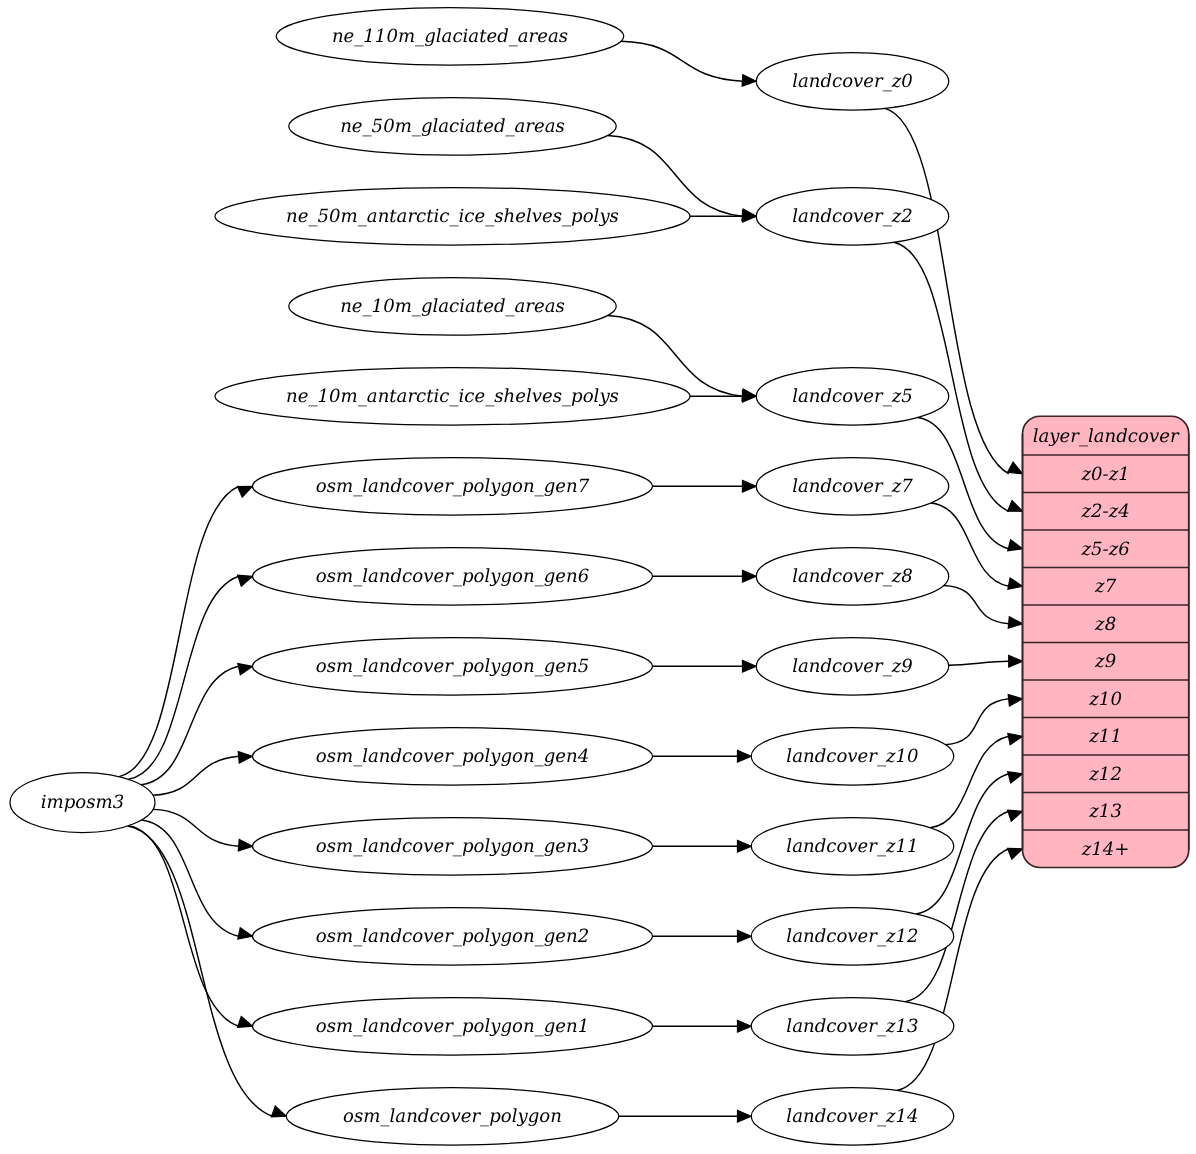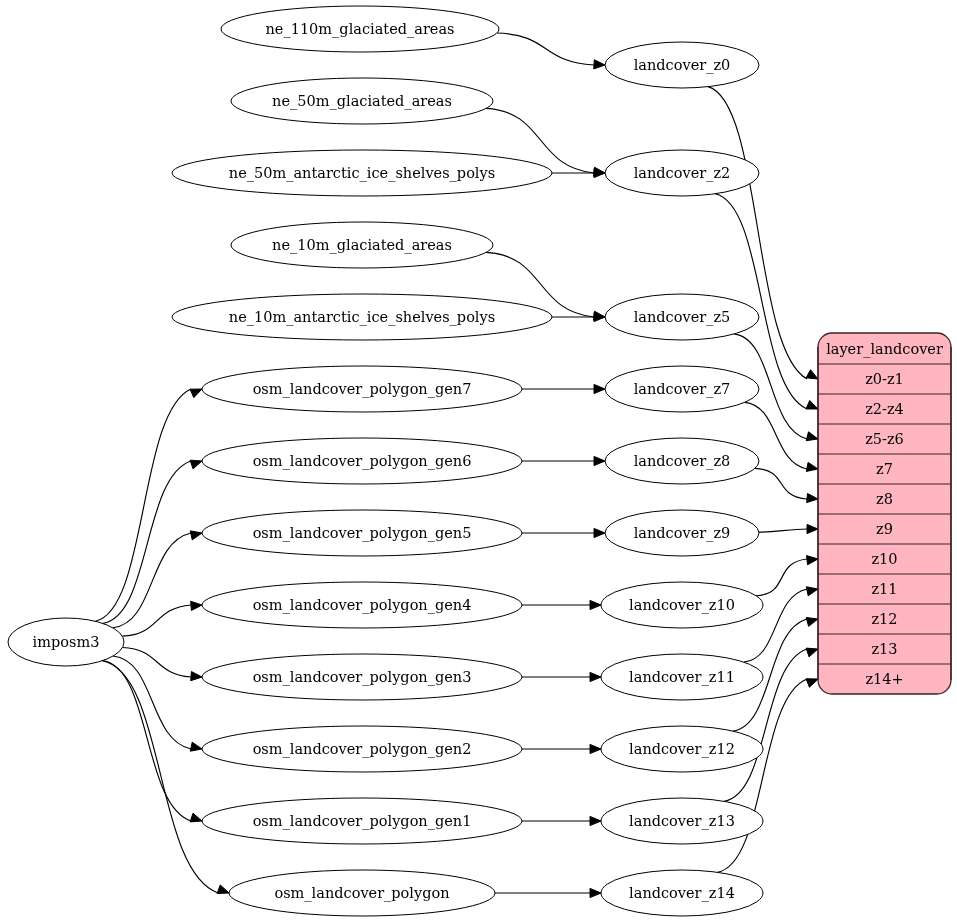--- a/index.html
+++ b/index.html
@@ -1,18 +1,18 @@
 <!DOCTYPE html>
 <html><head>
 <meta charset="utf-8">
 <style>
   html,body{margin:0;padding:0;background:#ffffff;}
   body{width:957px;height:923px;overflow:hidden;
        font-family:"DejaVu Serif","Liberation Serif",serif;}
-  #stage{position:relative;width:957px;height:923px;}
+  #stage{position:relative;width:957px;height:923px;font-style:italic;}
   svg#graph{position:absolute;left:0;top:0;width:957px;height:923px;display:block;}
   .node-ellipse{fill:#ffffff;stroke:#000000;stroke-width:1;}
   .node-label{font-family:"DejaVu Serif","Liberation Serif",serif;
               font-size:14.5px;fill:#000000;text-anchor:middle;dominant-baseline:middle;}
   .edge-path{fill:none;stroke:#000000;stroke-width:1.15;}
   .arrow-head{fill:#000000;stroke:#000000;stroke-width:1;}
   .tbl-cell{stroke:#3a2326;stroke-width:1.1;}
   .tbl-label{font-family:"DejaVu Serif","Liberation Serif",serif;
              font-size:14.5px;fill:#000000;text-anchor:middle;dominant-baseline:middle;}
   .tbl-head{font-size:14.5px;}

